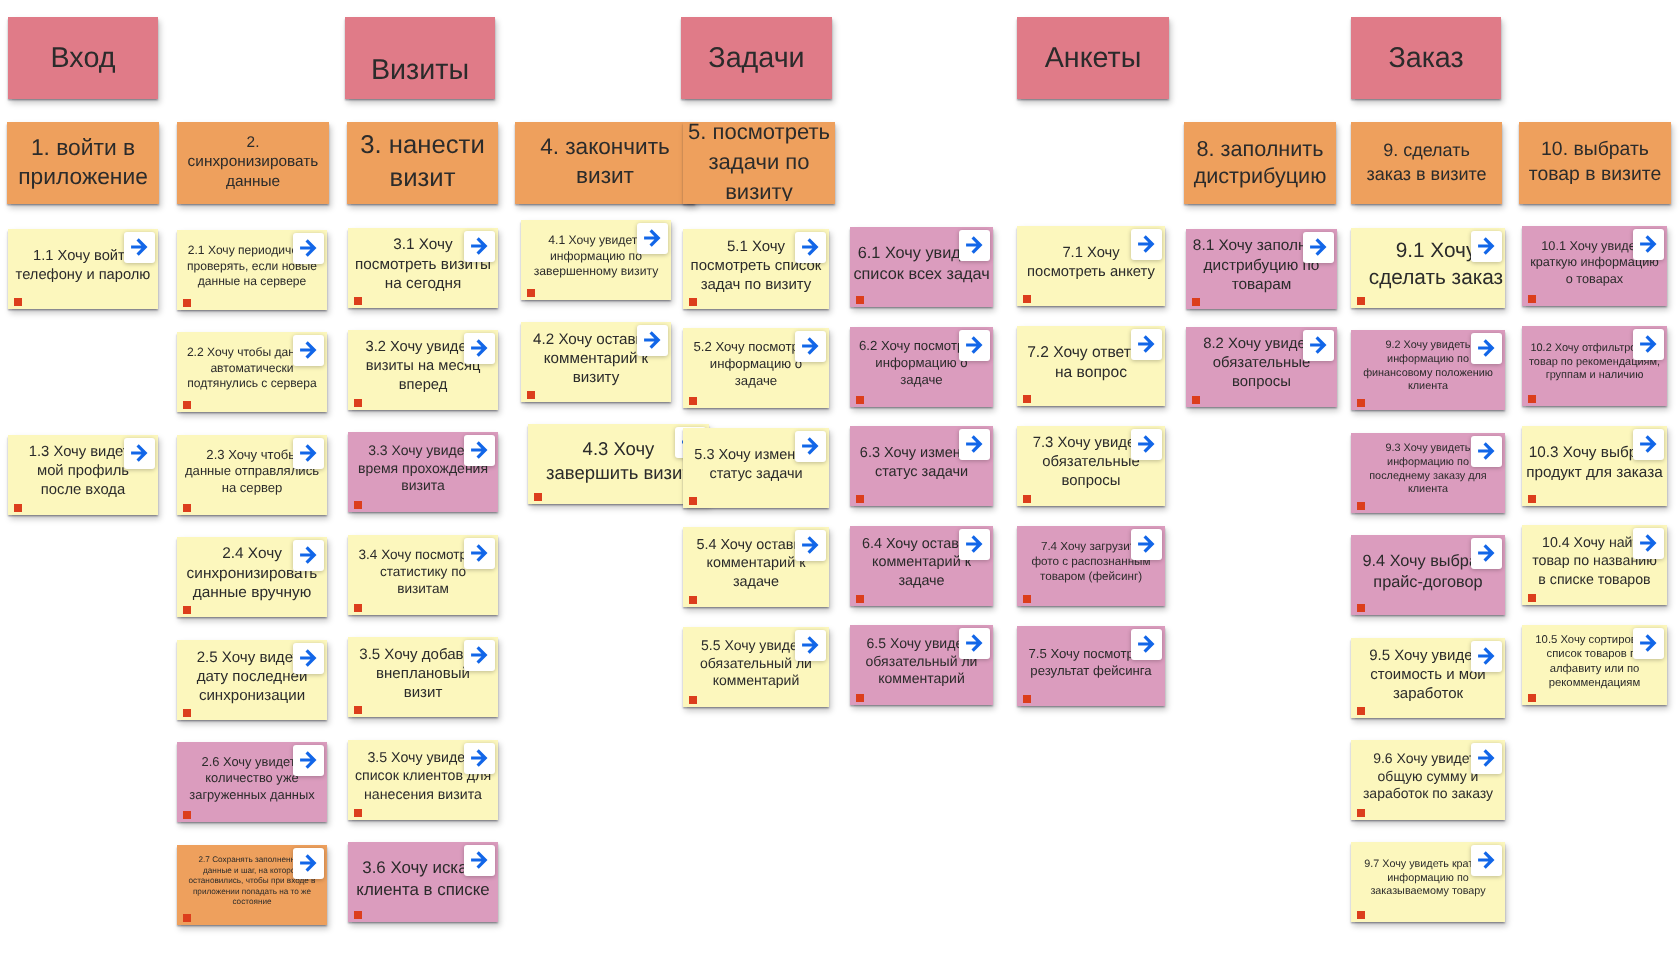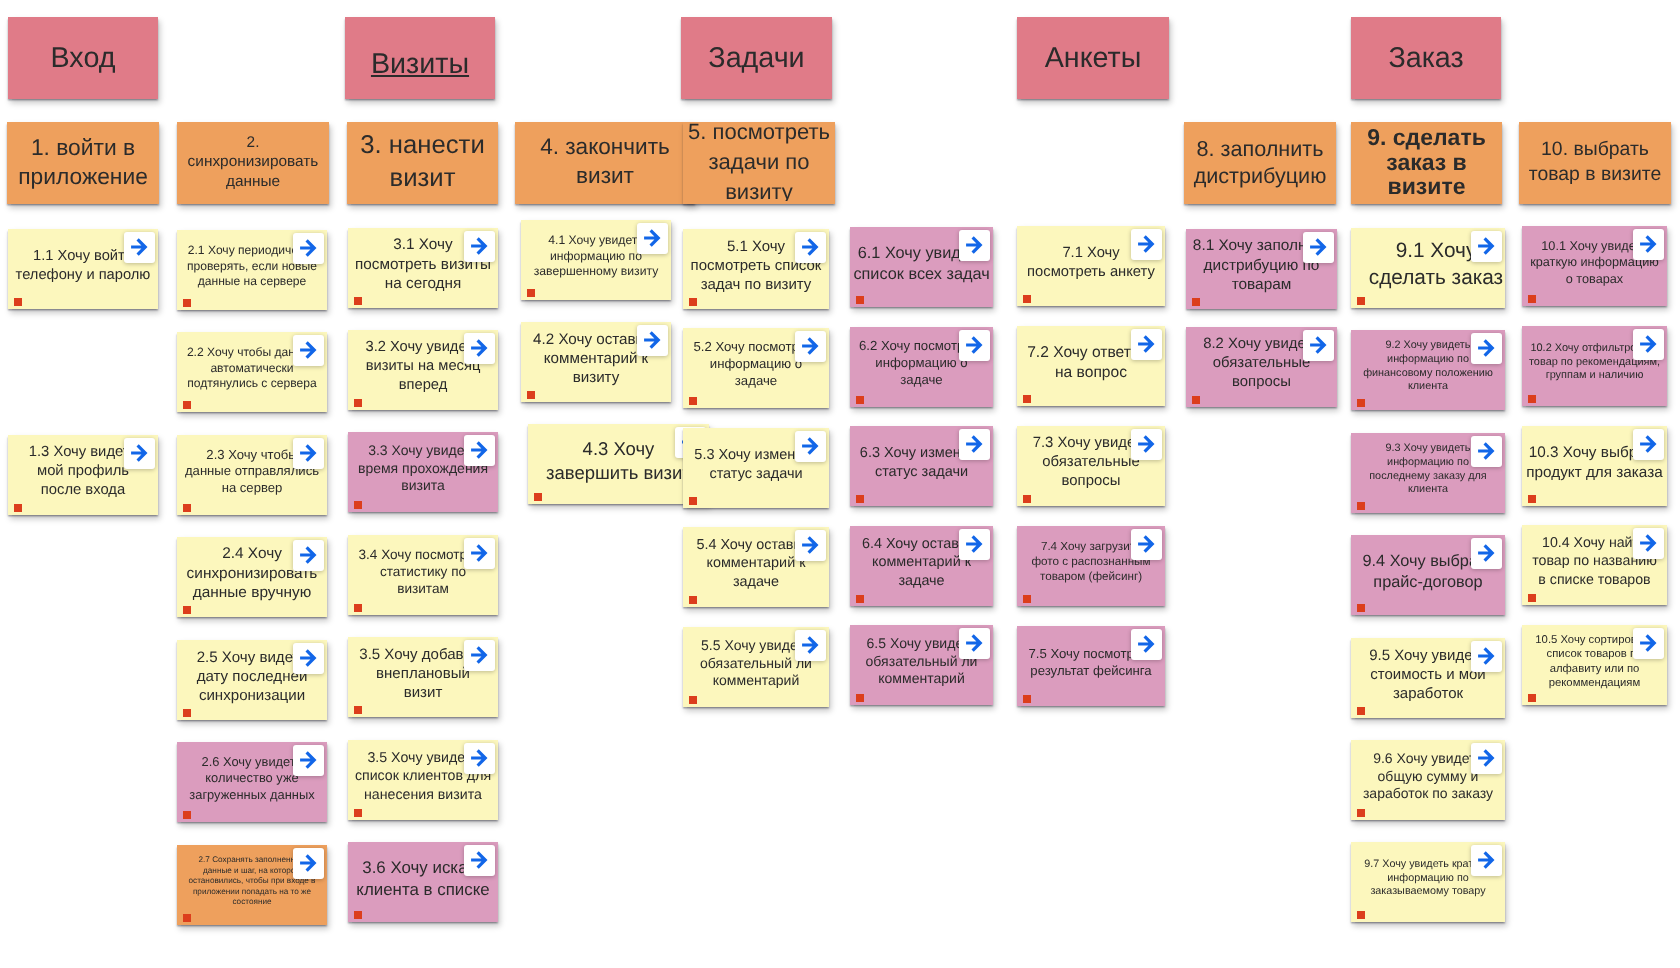--- a/index.html
+++ b/index.html
@@ -29,21 +29,21 @@
 </head>
 <body>
 
 <div id="board">
   <div class="note epic" style="left: 8px; top: 17px; width: 150px; height: 82px;">
     <div class="inner" style="top: 2px; height: 78px;">
         <span class="txt" style="font-size: 28.7px; line-height: 36.449px;">Вход</span>
       </div>
   </div>
   <div class="note epic" style="left: 345px; top: 17px; width: 150px; height: 82px;">
-    <div class="inner" style="top: 8px; height: 78px; text-decoration: underline;">
+    <div class="inner" style="top: 14px; height: 78px;">
         <span class="txt" style="font-size: 28.7px; line-height: 36.449px;">Визиты</span>
       </div>
   </div>
   <div class="note epic" style="left: 681px; top: 17px; width: 151px; height: 82px;">
     <div class="inner" style="top: 2px; height: 78px;">
         <span class="txt" style="font-size: 28.7px; line-height: 36.449px;">Задачи</span>
       </div>
   </div>
   <div class="note epic" style="left: 1017px; top: 17px; width: 152px; height: 82px;">
     <div class="inner" style="top: 2px; height: 78px;">
@@ -88,21 +88,21 @@
       </div>
   </div>
   <div class="note activity" style="left: 1184px; top: 122px; width: 152px; height: 82px;">
     <div class="inner" style="top: 1px; height: 78px;">
         <span class="txt" style="font-size: 21.6px; line-height: 27.432px;">8. заполнить
 дистрибуцию</span>
       </div>
   </div>
   <div class="note activity" style="left: 1351px; top: 122px; width: 151px; height: 82px;">
     <div class="inner" style="top: 1px; height: 78px;">
-        <span class="txt" style="font-size: 23px; line-height: 24.384px; font-weight: bold;">9. сделать
+        <span class="txt" style="font-size: 18px; line-height: 24.384px;">9. сделать
 заказ в визите</span>
       </div>
   </div>
   <div class="note activity" style="left: 1519px; top: 122px; width: 152px; height: 82px;">
     <div class="inner" style="top: 1px; height: 78px;">
         <span class="txt" style="font-size: 19.4px; line-height: 24.638px;">10. выбрать
 товар в визите</span>
       </div>
   </div>
   <div class="note story" style="left: 8px; top: 229px; width: 150px; height: 80px;">

